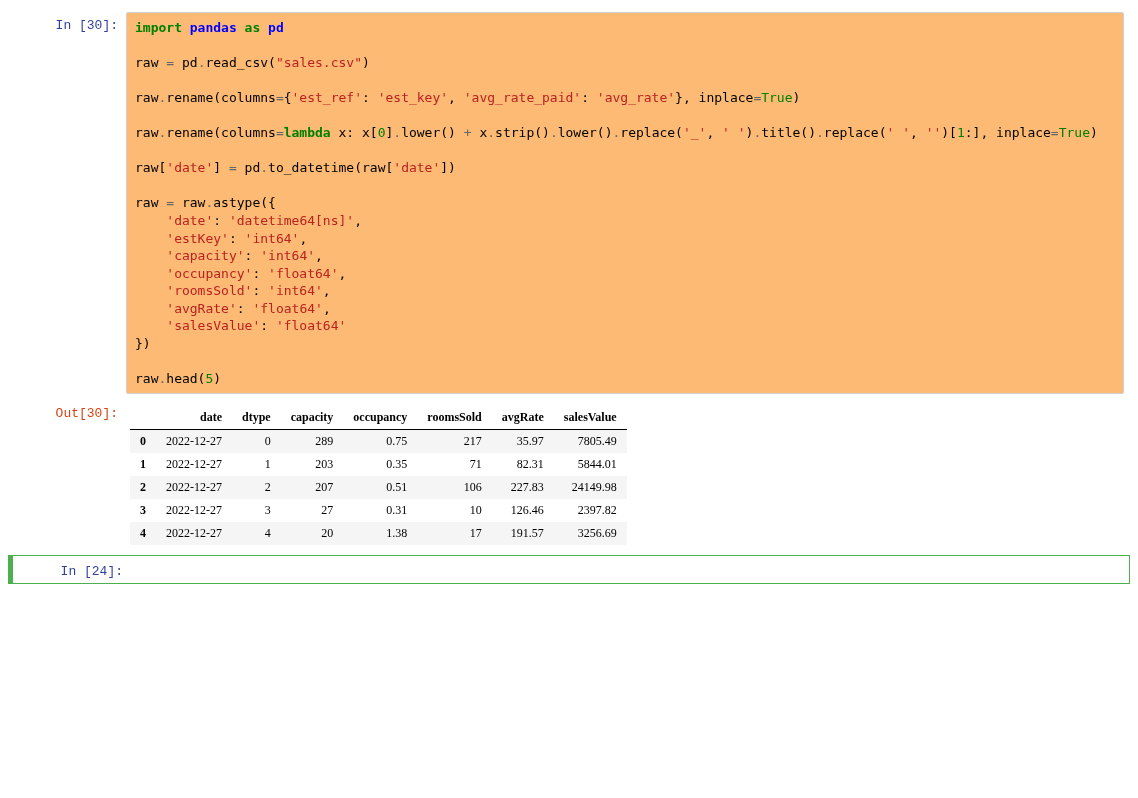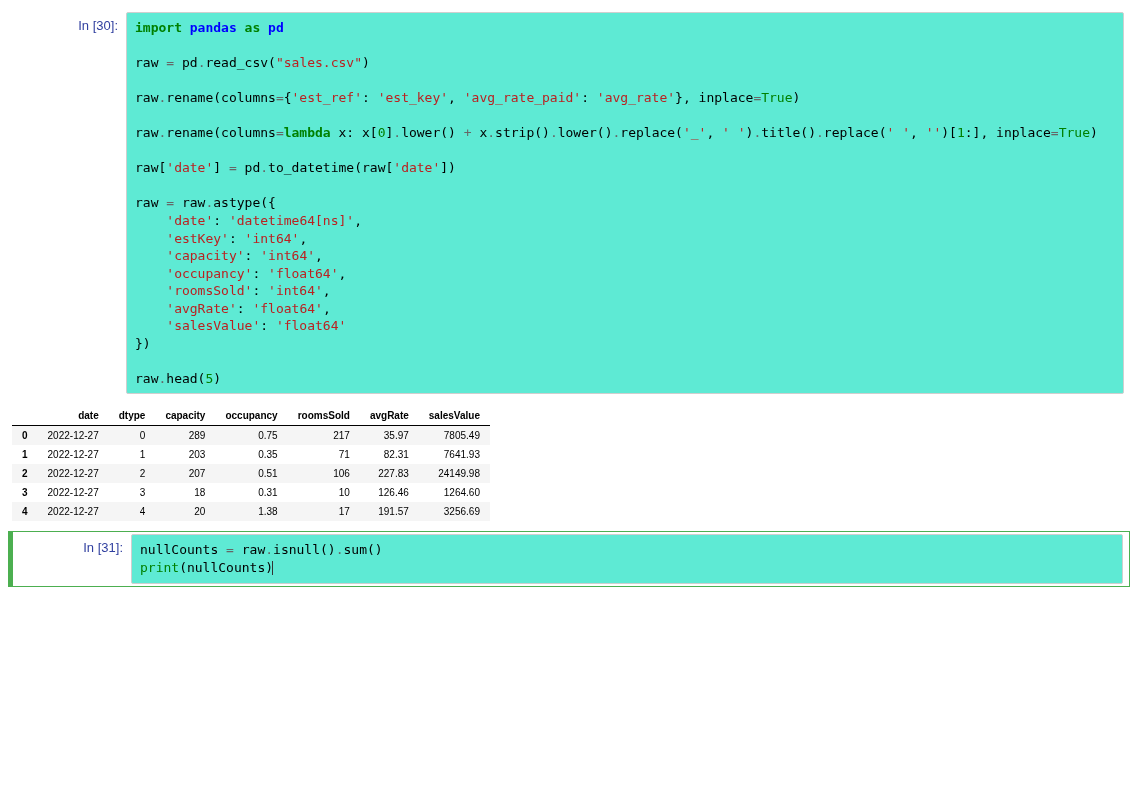--- a/index.html
+++ b/index.html
@@ -18,34 +18,34 @@
   .cell.selected {
     border: 1px solid #4caf50;
     border-left: 5px solid #4caf50;
     background: #fff;
   }
   .prompt {
     width: 110px;
     min-width: 110px;
     text-align: right;
     padding: 6px 8px 0 0;
-    font-family: Liberation Sans, sans-serif;
+    font-family: Liberation Mono, monospace;
     font-size: 13px;
     color: #303F9F;
     line-height: 1.25;
     user-select: none;
   }
   .prompt.out { color: #D84315; }
   .cell-body {
     flex: 1;
     min-width: 0;
     padding-right: 6px;
   }
   .input-area {
-    background: #5eead4;
+    background: #fdba74;
     border: 1px solid #cfcfcf;
     border-radius: 2px;
     padding: 6px 8px;
   }
   pre.code, pre.plain {
     margin: 0;
     font-family: "DejaVu Sans Mono", Menlo, Consolas, monospace;
     font-size: 13px;
     line-height: 1.35;
     white-space: pre;
@@ -59,22 +59,23 @@
   .c-kw2  { color: #008000; font-weight: normal; }  
   .c-nn   { color: #0000FF; font-weight: bold; }  
   .c-str  { color: #BA2121; }
   .c-num  { color: #008000; }
   .c-bi   { color: #008000; }                      
   .c-op   { color: #666; }                       
 
   
   table.df {
     border-collapse: collapse;
-    font-size: 10px;
+    font-size: 12px;
     margin: 6px 0 6px 4px;
+    font-family: Liberation Serif, serif;
   }
   table.df thead th {
     border-bottom: 1px solid #000;
     text-align: right;
     padding: 4px 10px;
     font-weight: bold;
   }
   table.df thead th.idxcol { border-bottom: 1px solid #000; }
   table.df tbody th {
     text-align: right;
@@ -122,20 +123,21 @@
     <span class="c-str">'avgRate'</span>: <span class="c-str">'float64'</span>,
     <span class="c-str">'salesValue'</span>: <span class="c-str">'float64'</span>
 })
 
 raw<span class="c-op">.</span>head(<span class="c-num">5</span>)</pre>
     </div>
   </div>
 </div>
 
 <div class="cell">
+  <div class="prompt out">Out[30]:</div>
   <div class="cell-body">
     <table class="df" id="df-0">
         <thead>
           <tr>
             <th class="idxcol"></th>
             <th>date</th>
             <th>dtype</th>
             <th>capacity</th>
             <th>occupancy</th>
             <th>roomsSold</th>
@@ -155,58 +157,54 @@
             <td>7805.49</td>
           </tr>
           <tr>
             <th>1</th>
             <td>2022-12-27</td>
             <td>1</td>
             <td>203</td>
             <td>0.35</td>
             <td>71</td>
             <td>82.31</td>
-            <td>7641.93</td>
+            <td>5844.01</td>
           </tr>
           <tr>
             <th>2</th>
             <td>2022-12-27</td>
             <td>2</td>
             <td>207</td>
             <td>0.51</td>
             <td>106</td>
             <td>227.83</td>
             <td>24149.98</td>
           </tr>
           <tr>
             <th>3</th>
             <td>2022-12-27</td>
             <td>3</td>
-            <td>18</td>
+            <td>27</td>
             <td>0.31</td>
             <td>10</td>
             <td>126.46</td>
-            <td>1264.60</td>
+            <td>2397.82</td>
           </tr>
           <tr>
             <th>4</th>
             <td>2022-12-27</td>
             <td>4</td>
             <td>20</td>
             <td>1.38</td>
             <td>17</td>
             <td>191.57</td>
             <td>3256.69</td>
           </tr>
         </tbody>
       </table>
   </div>
 </div>
 
 <div class="cell selected">
-  <div class="prompt">In [31]:</div>
+  <div class="prompt">In [24]:</div>
   <div class="cell-body">
-    <div class="input-area">
-      <pre class="code" id="code-1">nullCounts <span class="c-op">=</span> raw<span class="c-op">.</span>isnull()<span class="c-op">.</span>sum()
-<span class="c-bi">print</span>(nullCounts)<span class="caret"></span></pre>
-    </div>
   </div>
 </div>
 
 </body></html>

